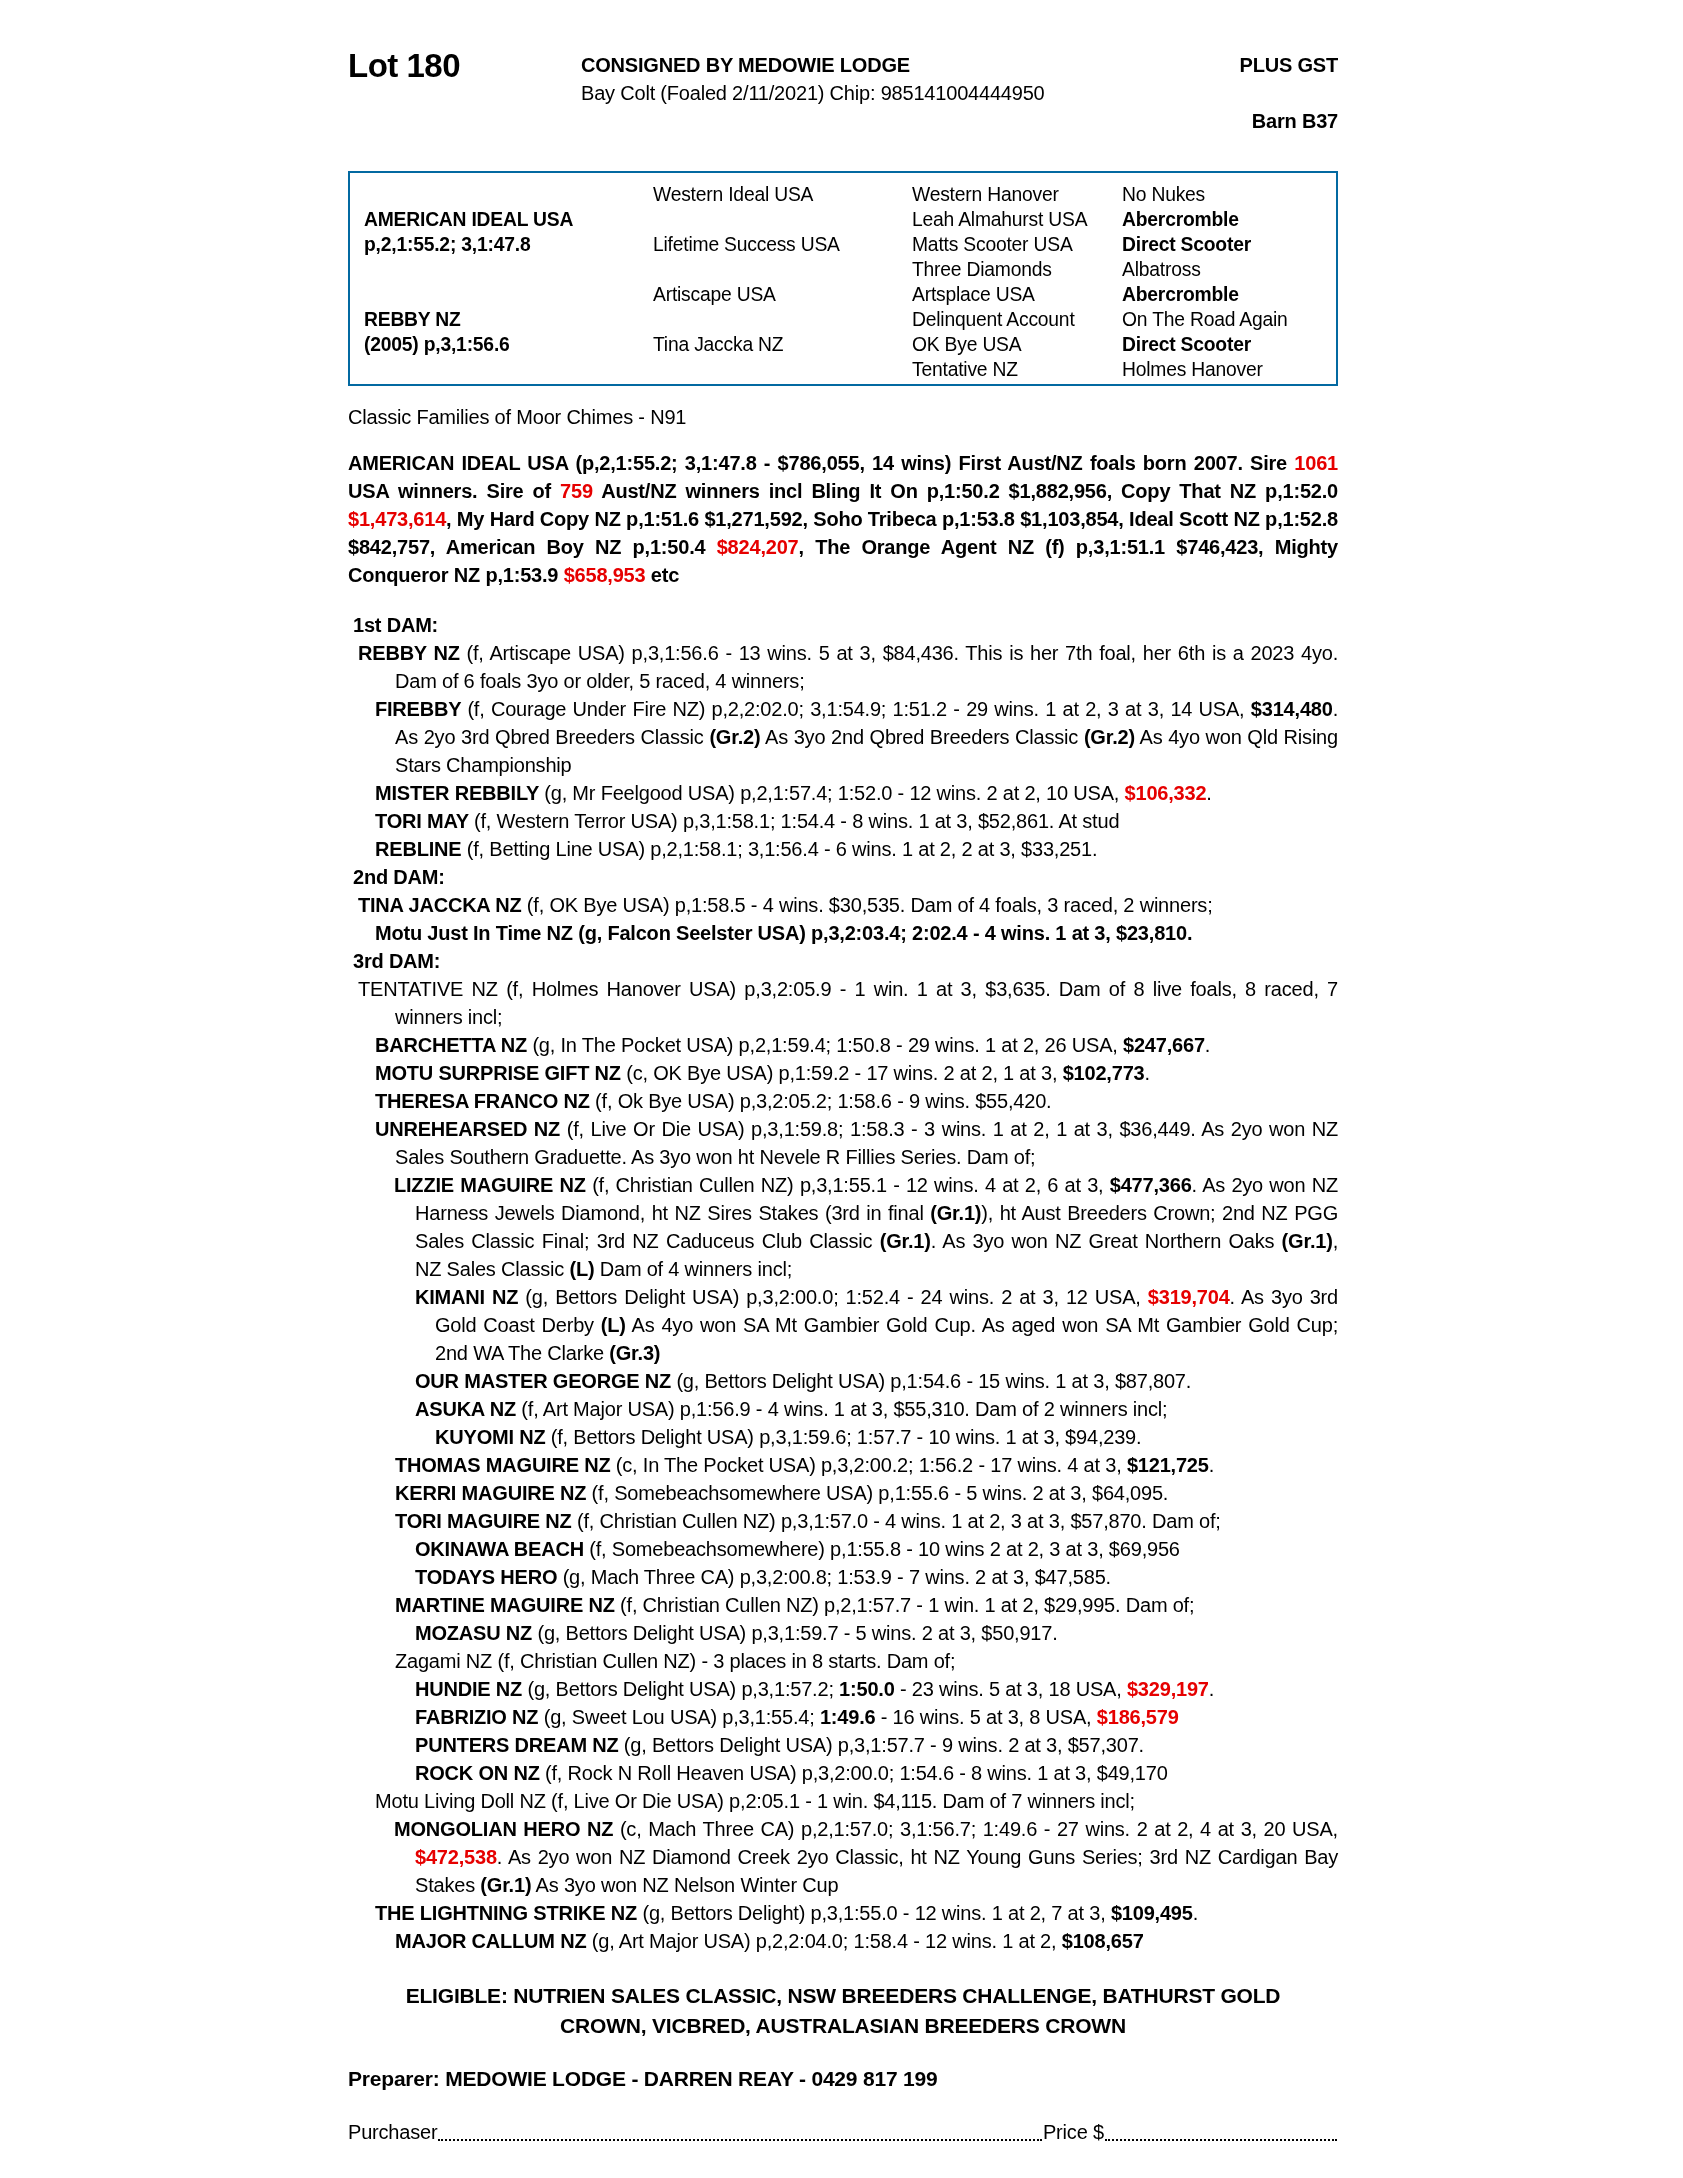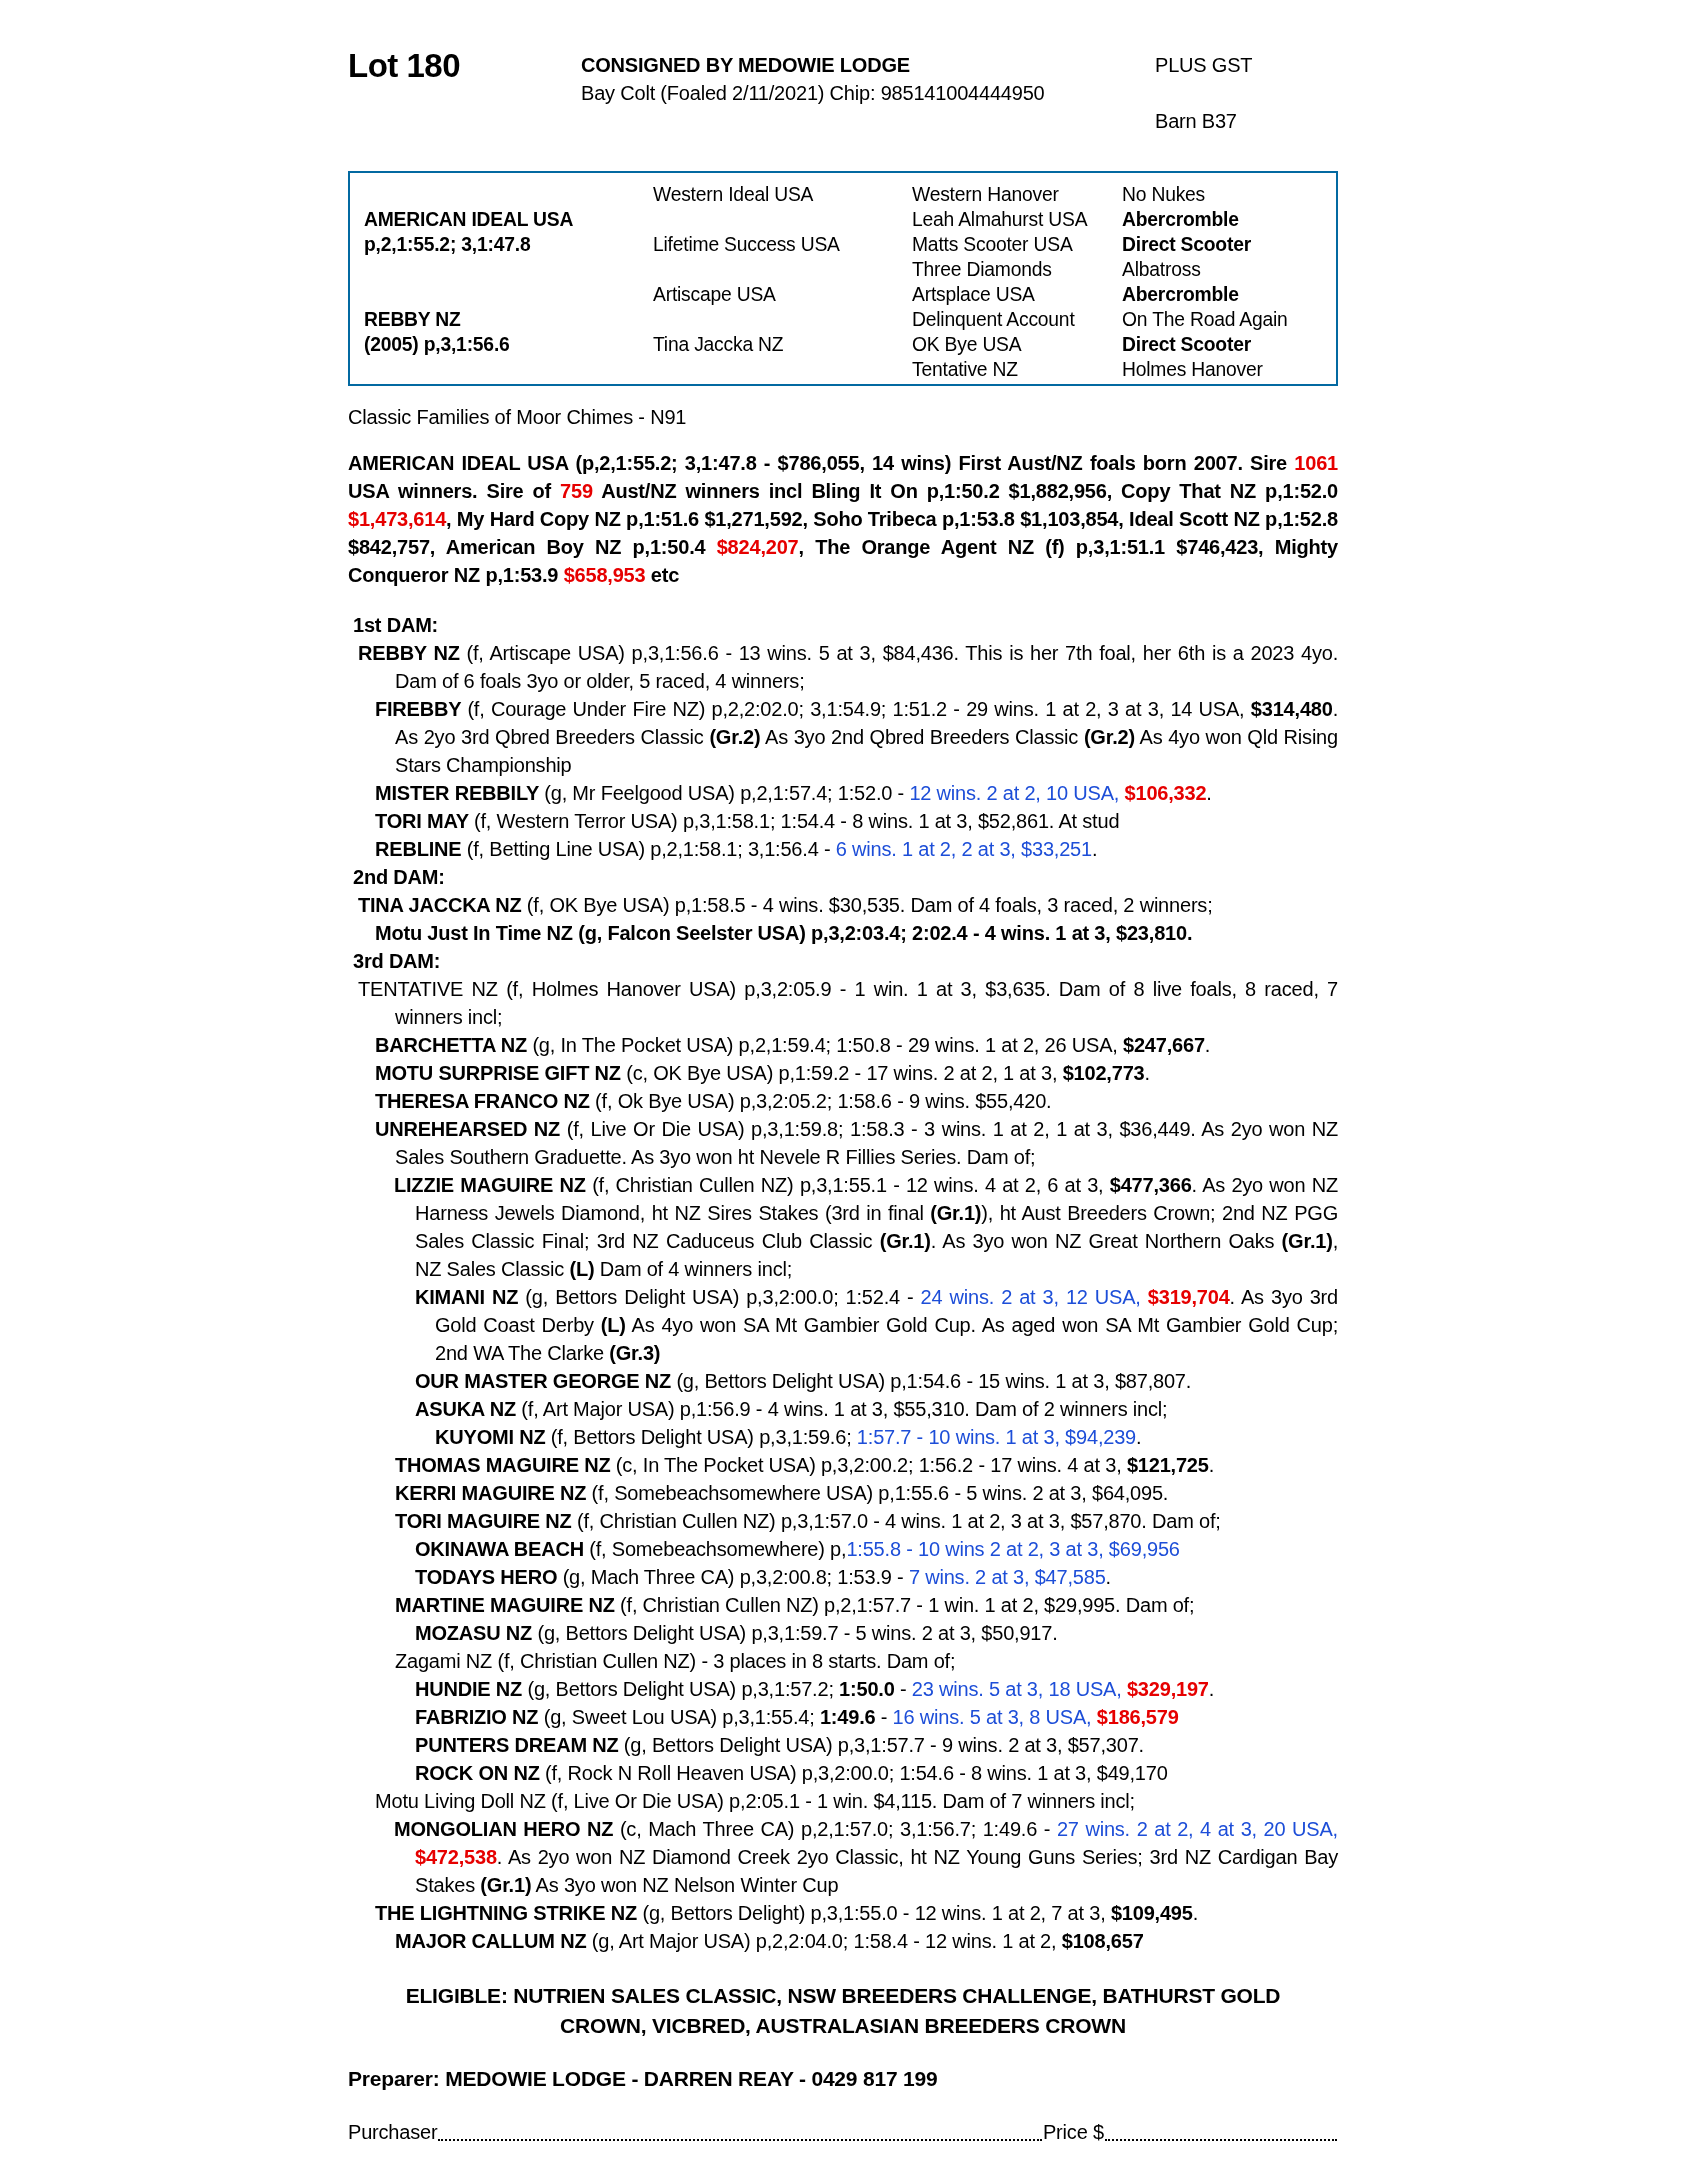--- a/index.html
+++ b/index.html
@@ -7,36 +7,36 @@
     width:1683px;height:2178px;background:#ffffff;color:#000;
     font-family:"Liberation Sans","DejaVu Sans",sans-serif;
     -webkit-font-smoothing:antialiased;
   }
   .page{box-sizing:border-box;width:1683px;height:2040px;padding:51px 345px 0 348px;}
   
   .hdr{display:grid;grid-template-columns:233px 1fr 183px;align-items:start;}
   .lot{font-size:33px;font-weight:bold;letter-spacing:-0.5px;line-height:30px;}
   .hdr-center{text-align:left;font-size:20px;line-height:28px;letter-spacing:-0.2px;}
   .consigned{font-weight:bold;}
-  .hdr-right{text-align:left;font-size:20px;line-height:28px;font-weight:normal;letter-spacing:-0.2px;}
+  .hdr-right{text-align:right;font-size:20px;line-height:28px;font-weight:bold;letter-spacing:-0.2px;}
   .barn{margin-top:28px;}
   
   .ped-box{border:2px solid #0369a1;margin-top:36px;padding:9px 4px 2px 14px;}
   .ped-row{display:grid;grid-template-columns:289px 259px 210px 1fr;font-size:19.3px;line-height:25px;letter-spacing:-0.2px;}
   .ped-cell{white-space:nowrap;}
   .b{font-weight:bold;}
   .family{margin-top:20px;font-size:20px;letter-spacing:-0.2px;}
   
   .sire-para{margin-top:20px;font-size:20px;line-height:28px;font-weight:bold;text-align:justify;letter-spacing:-0.2px;}
   
   .entries{margin-top:22px;font-size:20px;line-height:28px;letter-spacing:-0.2px;}
   .entry{text-align:justify;}
   .sg-n{}
   .sg-b{font-weight:bold;}
-  .sg-r{color:#1d4ed8;}
+  .sg-r{color:#000000;}
   .sg-br{color:#e60000;font-weight:bold;}
   
   .eligible{margin-top:26px;text-align:center;font-weight:bold;font-size:21px;line-height:30px;padding:0 40px;letter-spacing:-0.2px;}
   .preparer{margin-top:26px;font-weight:bold;font-size:21px;letter-spacing:-0.2px;}
   .purchline{margin-top:30px;display:flex;align-items:flex-end;font-size:20px;letter-spacing:-0.2px;}
   .leader{border-bottom:2.5px dotted #000;height:16px;margin:0 1px 3px 1px;}
   .leader.l1{flex:2.6;}
   .leader.l2{flex:1;}
 </style>
 </head>

